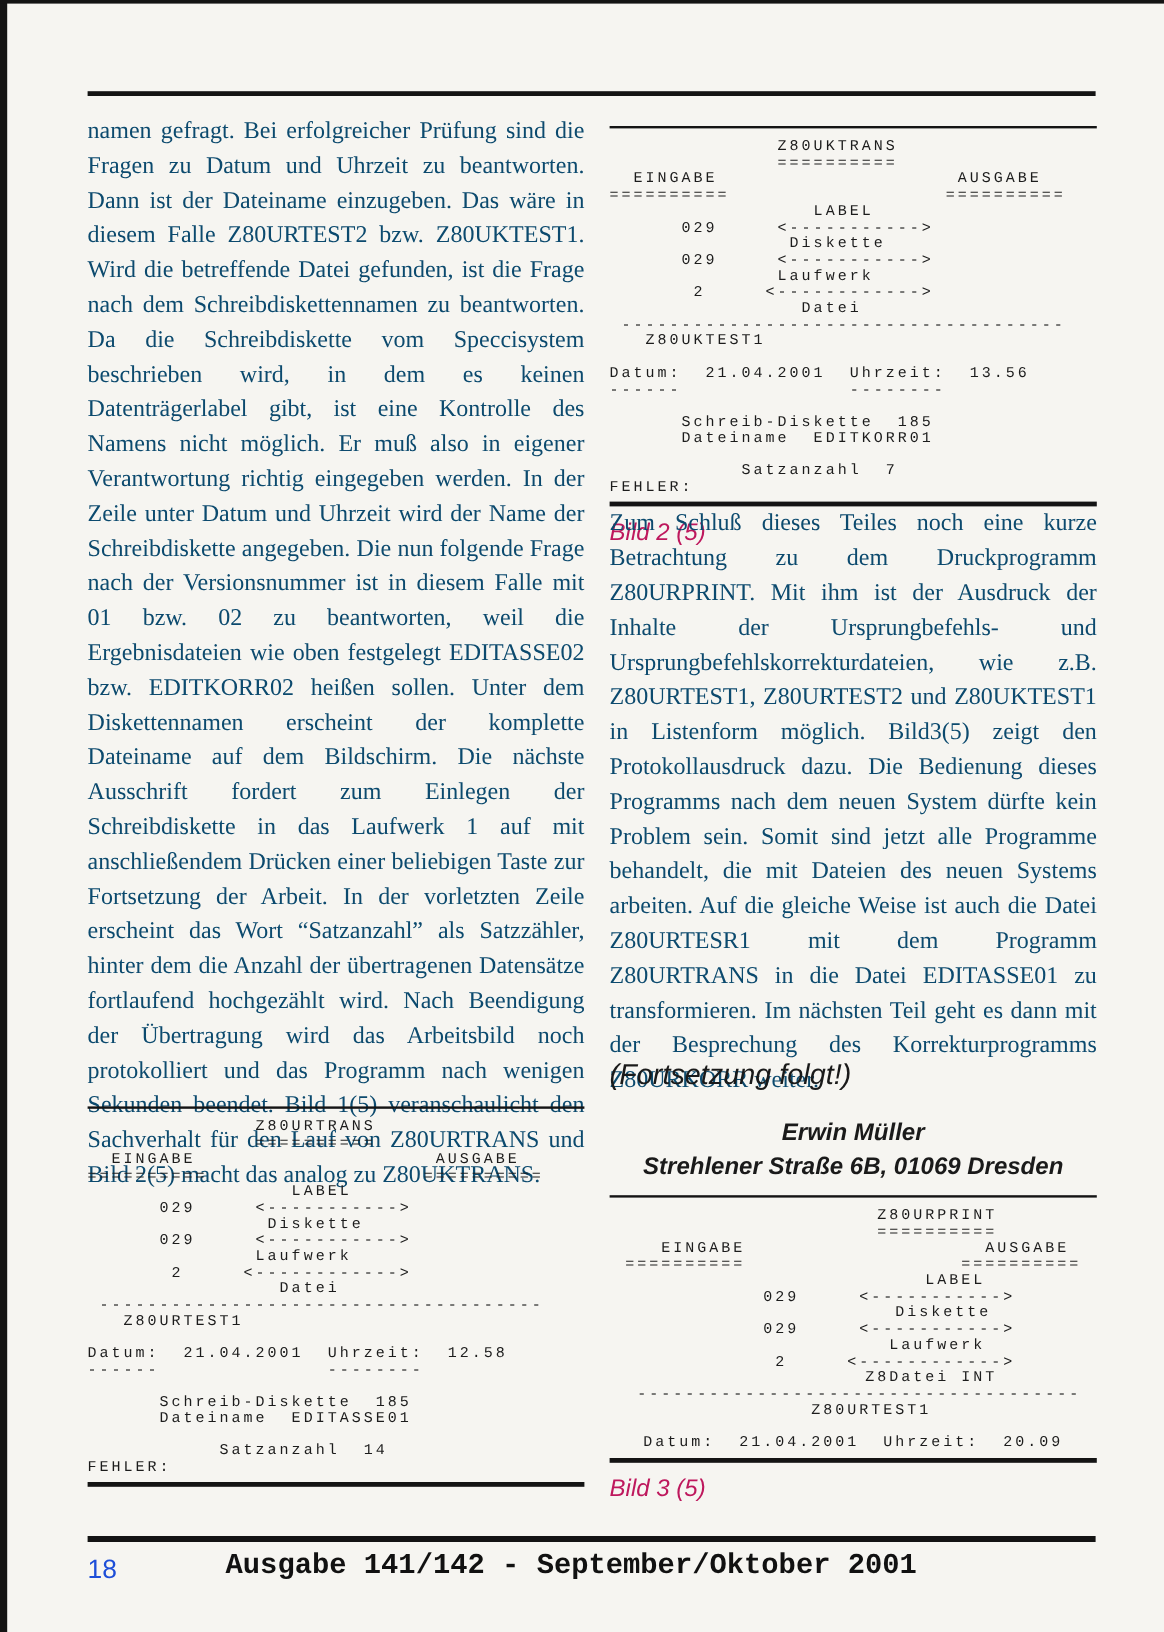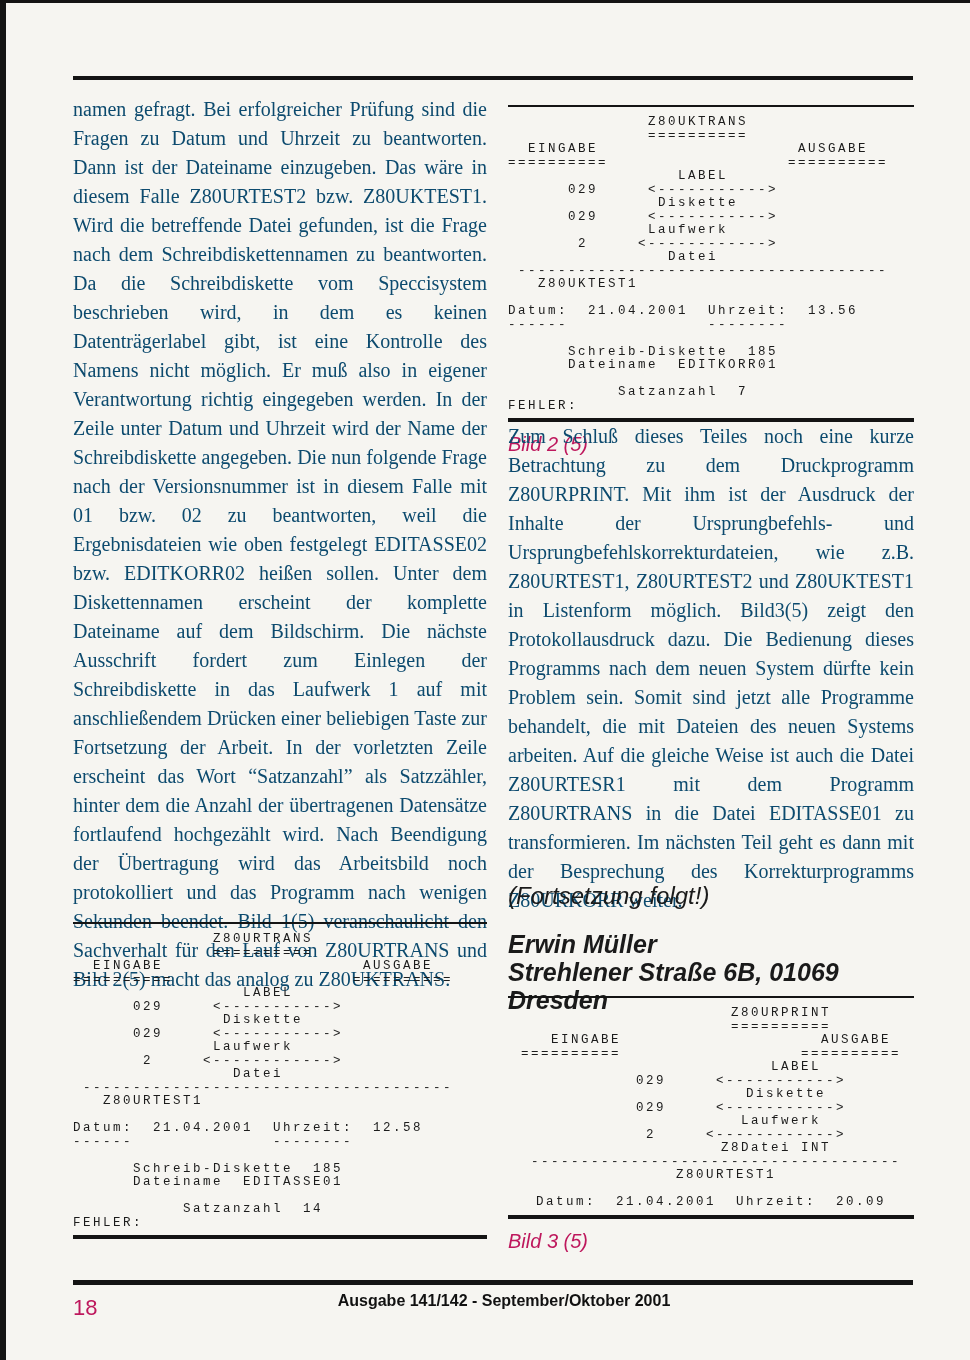--- a/index.html
+++ b/index.html
@@ -59,38 +59,38 @@
   .fig3 { left: 508px; top: 996px; width: 406px; }
   .fig3 pre { margin-top: 15px; margin-bottom: 14px; text-align: center; }
   .right-par { position: absolute; top: 422px; }
   .continuation {
     position: absolute; top: 882px;
     font-style: italic; font-size: 24px;
     text-align: left;
   }
   .author-block {
     position: absolute; top: 930px;
-    text-align: left;
+    text-align: center;
     font-weight: bold; font-style: italic;
-    font-size: 25px; line-height: 28px;
+    font-size: 20px; line-height: 28px;
   }
   .footer-rule {
     position: absolute; left: 73px; top: 1280px;
     width: 840px; height: 5px;
   }
   .page-number {
     position: absolute; left: 73px; top: 1295px;
-    font-size: 22px; color: #be185d;
+    font-size: 22px; color: #1d4ed8;
   }
   .issue-line {
-    position: absolute; left: 84px; top: 1292px; width: 840px;
+    position: absolute; left: 56px; top: 1292px; width: 840px;
     text-align: center;
-    font-family: Liberation Sans, sans-serif;
+    font-family: Liberation Mono, monospace;
     font-weight: bold;
-    font-size: 16px;
+    font-size: 24px;
     color: #111;
   }
 </style>
 </head>
 <body>
 
 <div class="edge-left"></div>
 <div class="edge-top"></div>
 <div class="rule header-rule"></div>
 

